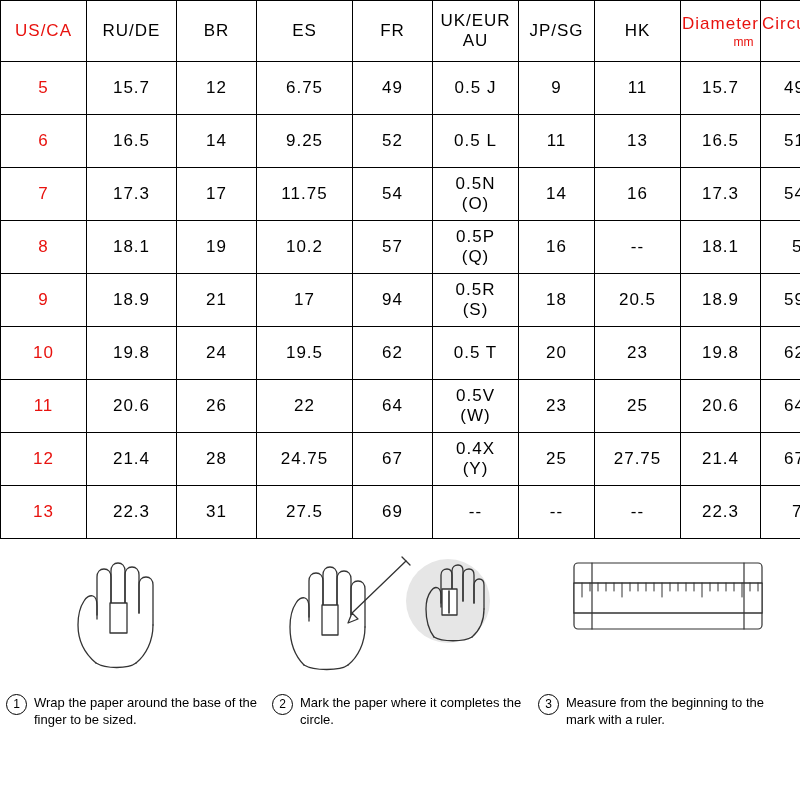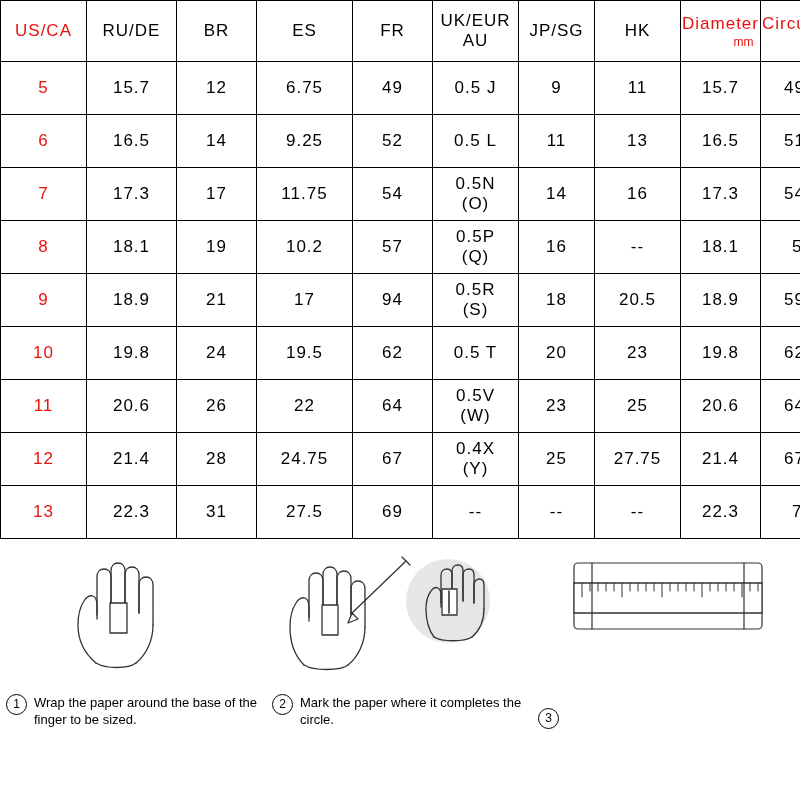--- a/index.html
+++ b/index.html
@@ -363,17 +363,18 @@
             <line x1="210" y1="42" x2="210" y2="56"></line>
               <line x1="218" y1="42" x2="218" y2="50"></line>
             <line x1="226" y1="42" x2="226" y2="50"></line>
           </g>
           <line x1="60" y1="22" x2="60" y2="88"></line>
           <line x1="212" y1="22" x2="212" y2="88"></line>
         </g>
       </svg>
       <div class="caption">
         <div class="num-circle">3</div>
+        <div class="cap-text">Measure from the beginning to the mark with a ruler.</div>
       </div>
     </div>
 
   </div>
 </div>
 
 </body></html>

